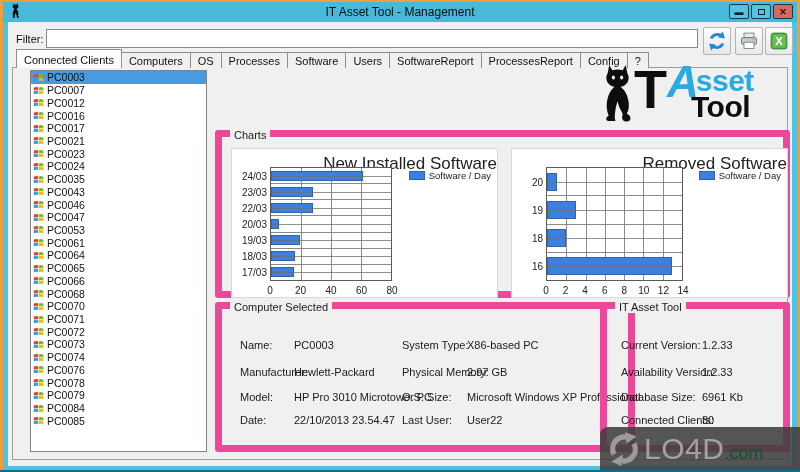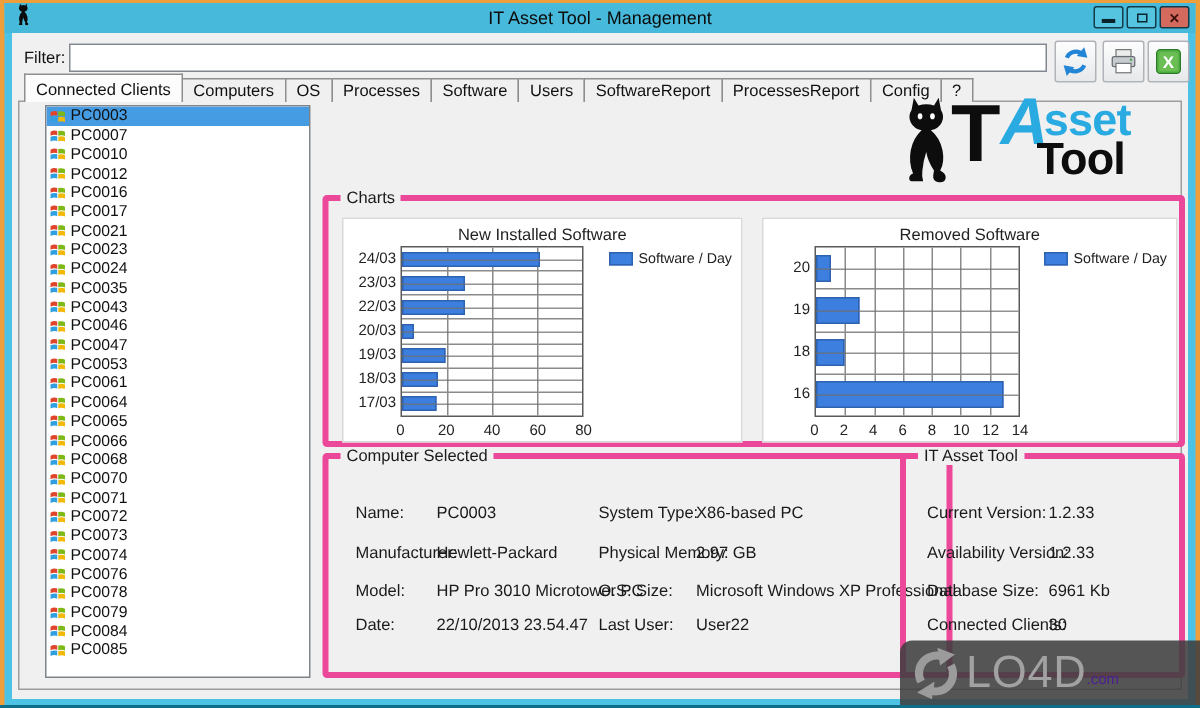--- a/index.html
+++ b/index.html
@@ -38,47 +38,47 @@
   .li-row svg { flex:0 0 auto; }
 
   
   #logo { position:absolute; left:594px; top:42px; display:flex; align-items:flex-start; z-index:2; }
   .logo-t { font-size:54px; font-weight:bold; color:#0d0d0d; line-height:0.95; margin-left:1px; }
   .logo-a { font-size:44px; font-weight:bold; font-style:italic; color:#29aae1; line-height:0.8; margin-right:-3px; }
   .logo-sset { font-size:30px; font-weight:bold; color:#29aae1; letter-spacing:-0.5px; }
   .logo-tool { font-size:30px; font-weight:bold; color:#0d0d0d; margin-left:24px; margin-top:-9px; letter-spacing:-0.5px; }
 
   
-  .groupbox { position:absolute; border:4px solid #ec4899; border-radius:3px;padding-left:36px; }
+  .groupbox { position:absolute; border:7px solid #ec4899; border-radius:3px;padding-left:36px; }
   .groupbox > .glabel { position:absolute; top:-8px; left:8px; background:#f0f0f0; padding:0 4px; font-size:11px; color:#1a1a1a; }
 
   
   .chart-panel { position:absolute; background:#fff; border:1px solid #d9d9d9; }
-  .c-title { position:absolute; top:5px; left:0; width:100%; text-align:center; font-size:11px; color:#222; }
+  .c-title { position:absolute; top:5px; left:0; width:100%; text-align:right; font-size:17px; color:#222; }
   .legend { position:absolute; top:21px; right:6px; display:flex; align-items:center; gap:4px; }
   .swatch { width:16px; height:9px; border:1px solid #2f63b0; }
   .legend-label { font-size:9.5px; color:#222; }
   .plot { position:absolute; background:#fff; border:1px solid #5a5a5a; display:flex; flex-direction:column; }
   .vgrid { position:absolute; top:0; bottom:0; width:1px; background:#8a8a8a; z-index:1; }
   .crow { flex:1 1 auto; position:relative; border-bottom:1px solid #8a8a8a; }
   .crow:last-child { border-bottom:none; }
   .ylab { position:absolute; left:-40px; width:36px; top:50%; transform:translateY(-50%); text-align:right; font-size:10px; color:#222; }
   .bar { position:absolute; left:0; top:17%; height:66%; border:1px solid #2f63b0; z-index:2; }
   .midline { position:absolute; left:0; right:0; top:50%; height:1px; background:rgba(110,110,110,0.75); z-index:3; }
   .xlabels { position:absolute; height:14px; }
   .xlabels span { position:absolute; transform:translateX(-50%); font-size:10px; color:#222; top:3px; }
 
   
   .f-label, .f-value { position:absolute; font-size:11px; color:#1a1a1a; white-space:nowrap; }
 
   
   #watermark { position:absolute; left:600px; top:427px; width:200px; height:43px; background:rgba(62,62,62,0.87);
                border-radius:8px 0 0 0; display:flex; align-items:center; z-index:6; }
   .wm-main { font-size:30px; color:#a2a2a2; letter-spacing:0.5px; }
-  .wm-suffix { font-size:10px; color:#4c1d95; margin-top:10px; }
+  .wm-suffix { font-size:18px; color:#14532d; margin-top:10px; }
 </style>
 </head>
 <body>
 
 <div id="screen">
   <div id="window">
 
     <div id="titlebar">
       <span class="win-icon">
         <svg width="11" height="15" viewBox="0 0 30 56">
@@ -148,29 +148,20 @@
             <span>PC0003</span>
           </div>
           <div class="li-row">
             <svg width="11" height="11" viewBox="0 0 16 16">
               <path d="M1 4 Q4 2.2 7.5 3.3 L7.5 7.6 Q4 6.5 1 8 Z" fill="#e0452c"></path>
               <path d="M8.5 3.5 Q12 2.4 15 4.1 L15 8.2 Q12 6.8 8.5 7.9 Z" fill="#7db815"></path>
               <path d="M1 9 Q4 7.5 7.5 8.6 L7.5 13 Q4 11.9 1 13.6 Z" fill="#2f9fe0"></path>
               <path d="M8.5 8.9 Q12 7.8 15 9.3 L15 13.5 Q12 12.3 8.5 13.3 Z" fill="#f3b705"></path>
             </svg>
             <span>PC0007</span>
-          </div>
-          <div class="li-row">
-            <svg width="11" height="11" viewBox="0 0 16 16">
-              <path d="M1 4 Q4 2.2 7.5 3.3 L7.5 7.6 Q4 6.5 1 8 Z" fill="#e0452c"></path>
-              <path d="M8.5 3.5 Q12 2.4 15 4.1 L15 8.2 Q12 6.8 8.5 7.9 Z" fill="#7db815"></path>
-              <path d="M1 9 Q4 7.5 7.5 8.6 L7.5 13 Q4 11.9 1 13.6 Z" fill="#2f9fe0"></path>
-              <path d="M8.5 8.9 Q12 7.8 15 9.3 L15 13.5 Q12 12.3 8.5 13.3 Z" fill="#f3b705"></path>
-            </svg>
-            <span>PC0010</span>
           </div>
           <div class="li-row">
             <svg width="11" height="11" viewBox="0 0 16 16">
               <path d="M1 4 Q4 2.2 7.5 3.3 L7.5 7.6 Q4 6.5 1 8 Z" fill="#e0452c"></path>
               <path d="M8.5 3.5 Q12 2.4 15 4.1 L15 8.2 Q12 6.8 8.5 7.9 Z" fill="#7db815"></path>
               <path d="M1 9 Q4 7.5 7.5 8.6 L7.5 13 Q4 11.9 1 13.6 Z" fill="#2f9fe0"></path>
               <path d="M8.5 8.9 Q12 7.8 15 9.3 L15 13.5 Q12 12.3 8.5 13.3 Z" fill="#f3b705"></path>
             </svg>
             <span>PC0012</span>
           </div>

